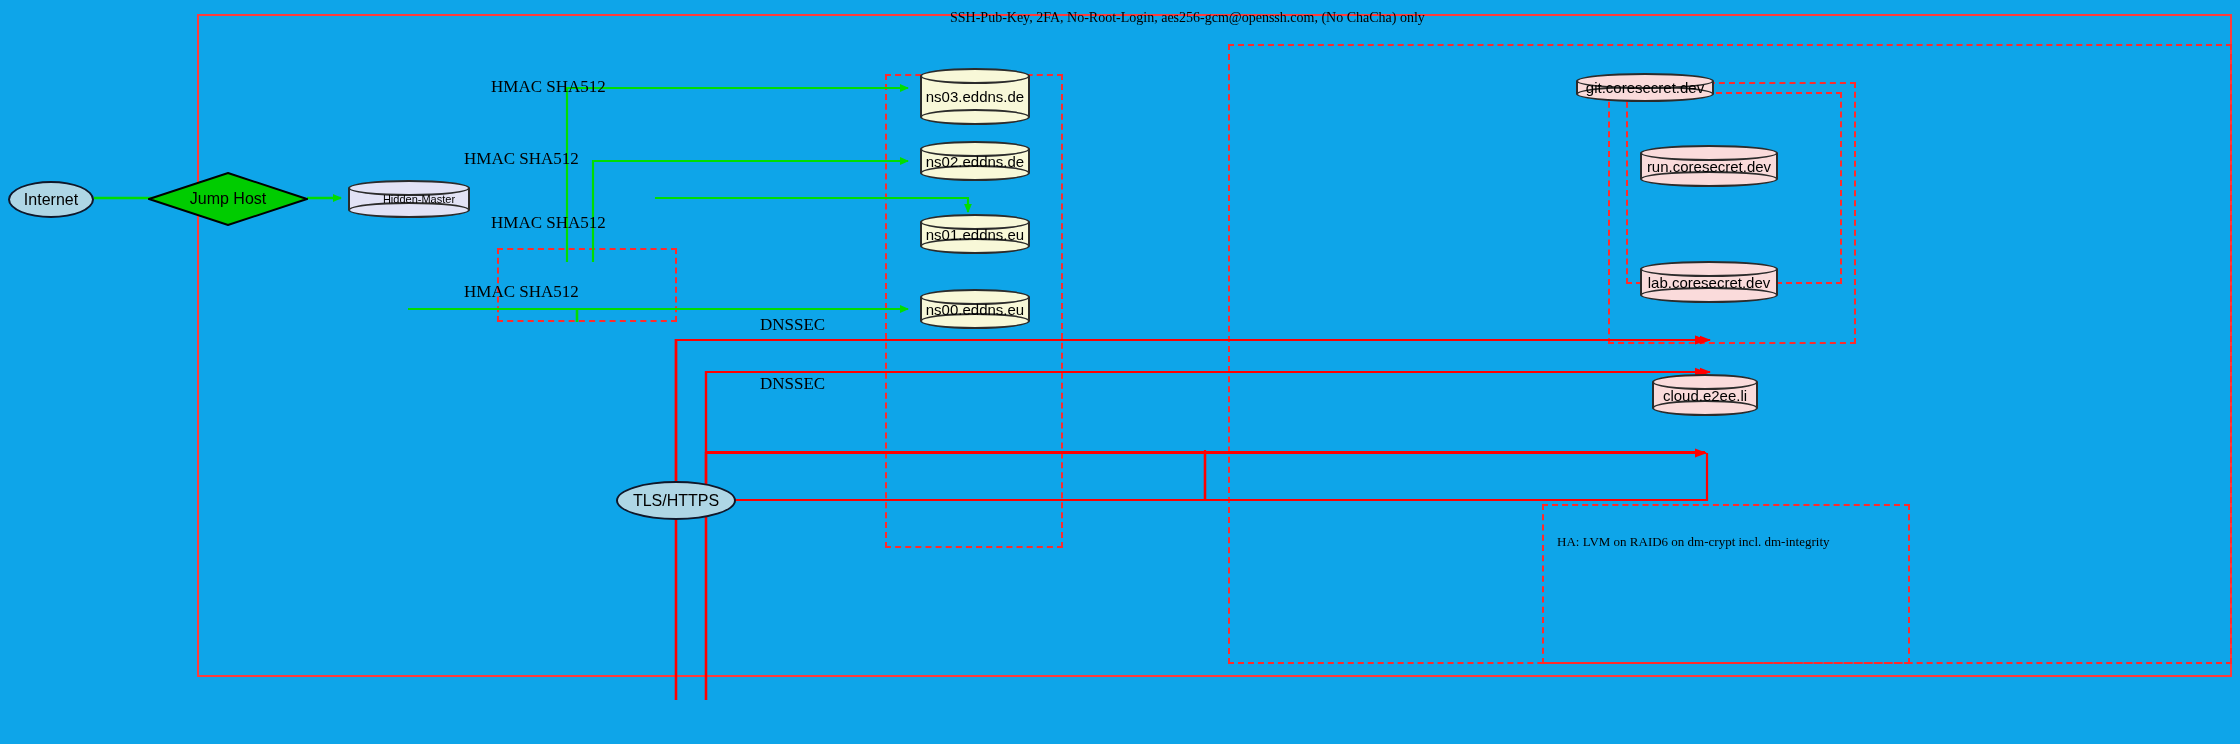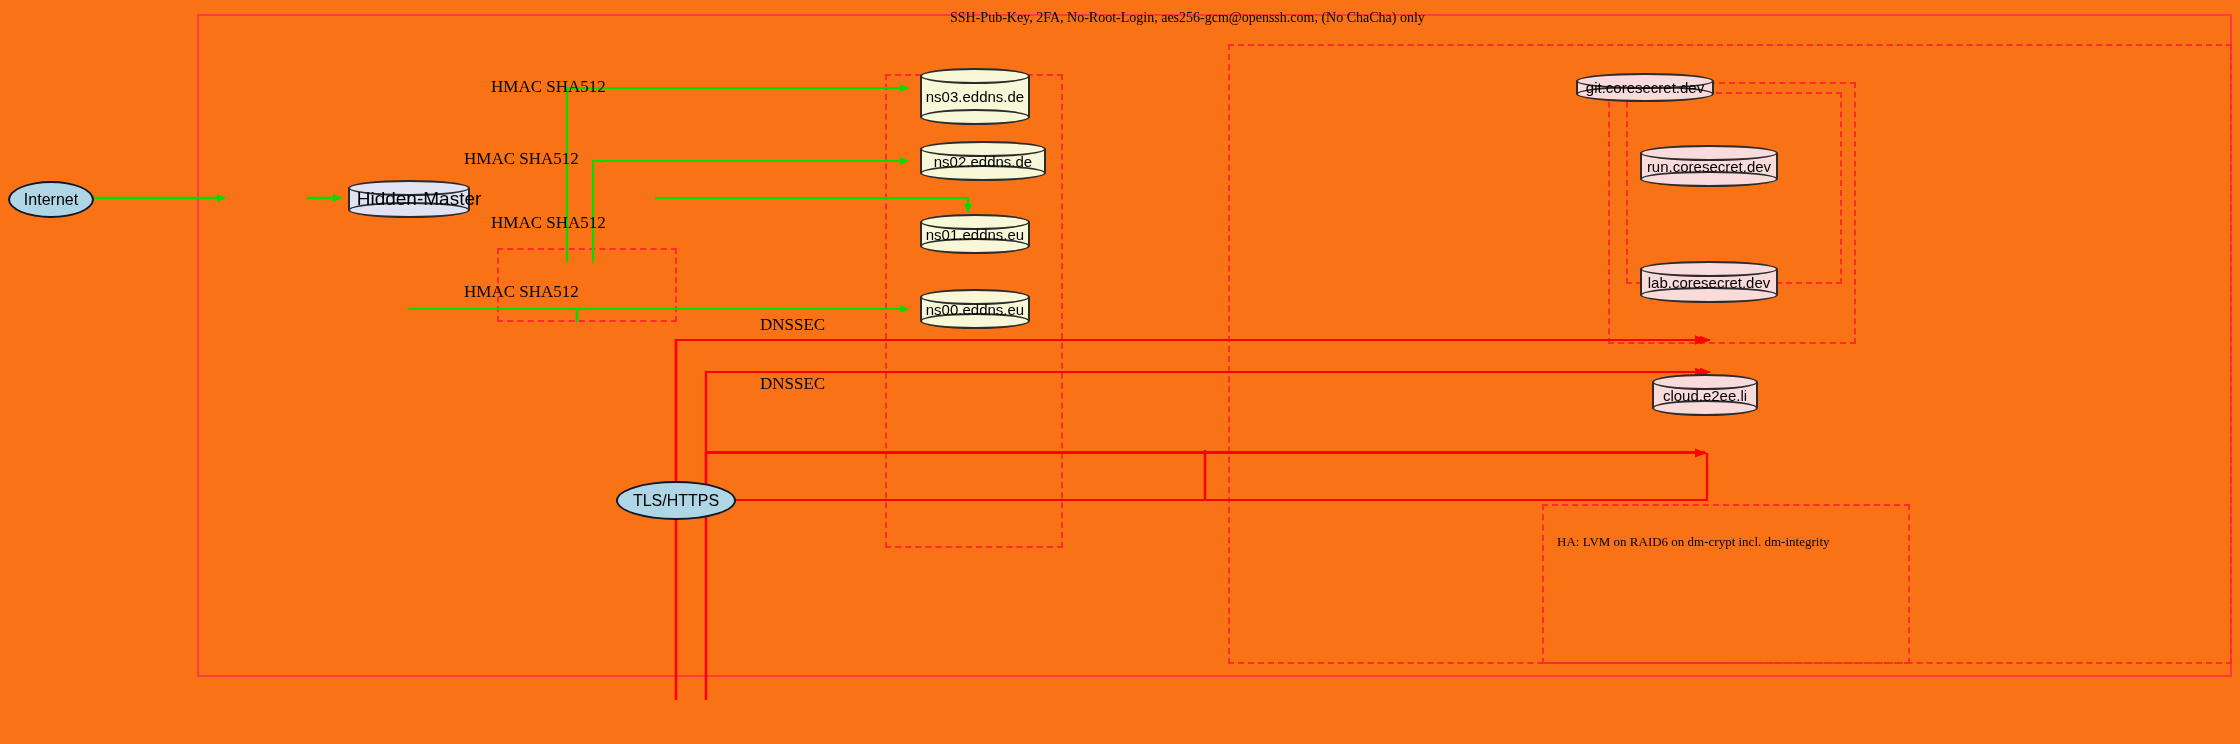--- a/index.html
+++ b/index.html
@@ -4,21 +4,21 @@
 <style>
   html, body {
     margin: 0;
     padding: 0;
     background: #ffffff;
   }
   #canvas {
     position: relative;
     width: 2240px;
     height: 744px;
-    background: #f97316;
+    background: #0ea5e9;
     font-family: "Liberation Sans", sans-serif;
     overflow: hidden;
   }
   svg.layer {
     position: absolute;
     top: 0;
     left: 0;
     width: 2240px;
     height: 744px;
     pointer-events: none;
@@ -241,38 +241,44 @@
   <div class="edge-label" style="left:464px; top:150px; font-size:17px;">HMAC SHA512</div>
   <div class="edge-label" style="left:491px; top:214px; font-size:17px;">HMAC SHA512</div>
   <div class="edge-label" style="left:464px; top:283px; font-size:17px;">HMAC SHA512</div>
   <div class="edge-label" style="left:760px; top:316px; font-size:17px;">DNSSEC</div>
   <div class="edge-label" style="left:760px; top:375px; font-size:17px;">DNSSEC</div>
 
   <div class="ellipse" style="left:8px; top:181px; width:86px; height:37px; background:#aed6e5; font-size:16px;">
     <span>Internet</span>
   </div>
 
+  <div class="diamond-wrap" style="left:148px; top:172px; width:160px; height:54px;">
+    <svg width="160" height="54" viewBox="0 0 160 54">
+      <polygon points="80,1 159,27 80,53 1,27" fill="#00cc00" stroke="#000000" stroke-width="2"></polygon>
+    </svg>
+    <div class="dlabel" style="font-size:16px;">Jump Host</div>
+  </div>
 
   <div class="cyl" style="left:348px; top:180px; width:122px; height:38px;">
     <div class="cyl-body" style="background:#e2e2f5;"></div>
     <div class="cyl-mask" style="background:#e2e2f5;"></div>
     <div class="cyl-bot" style="background:#e2e2f5;"></div>
     <div class="cyl-top" style="background:#e2e2f5;"></div>
-    <div class="cyl-text" style="font-size:19px;padding-left:20px;">Hidden-Master</div>
+    <div class="cyl-text" style="font-size:11px;padding-left:20px;">Hidden-Master</div>
   </div>
 
   <div class="cyl" style="left:920px; top:68px; width:110px; height:57px;">
     <div class="cyl-body" style="background:#f8f8d8;"></div>
     <div class="cyl-mask" style="background:#f8f8d8;"></div>
     <div class="cyl-bot" style="background:#f8f8d8;"></div>
     <div class="cyl-top" style="background:#f8f8d8;"></div>
     <div class="cyl-text" style="font-size:15px;">ns03.eddns.de</div>
   </div>
 
-  <div class="cyl" style="left:920px; top:141px; width:126px; height:40px;">
+  <div class="cyl" style="left:920px; top:141px; width:110px; height:40px;">
     <div class="cyl-body" style="background:#f8f8d8;"></div>
     <div class="cyl-mask" style="background:#f8f8d8;"></div>
     <div class="cyl-bot" style="background:#f8f8d8;"></div>
     <div class="cyl-top" style="background:#f8f8d8;"></div>
     <div class="cyl-text" style="font-size:15px;">ns02.eddns.de</div>
   </div>
 
   <div class="cyl" style="left:920px; top:214px; width:110px; height:40px;">
     <div class="cyl-body" style="background:#f8f8d8;"></div>
     <div class="cyl-mask" style="background:#f8f8d8;"></div>

